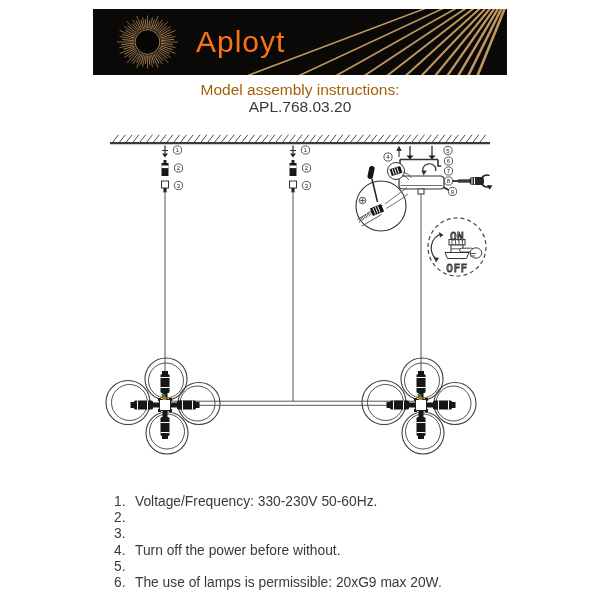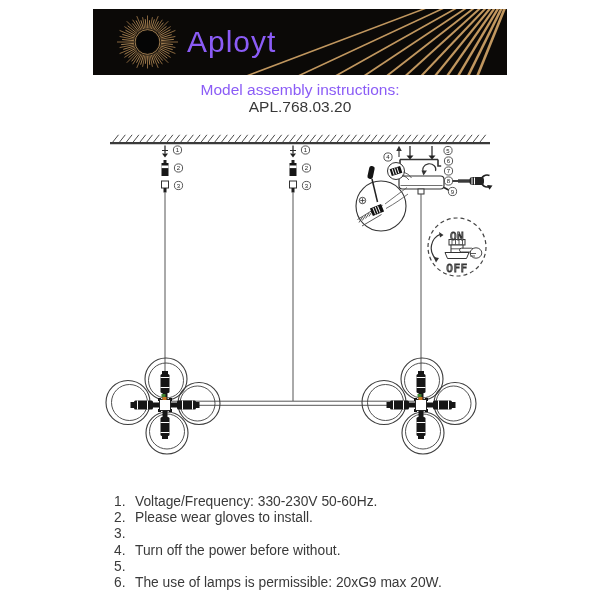--- a/index.html
+++ b/index.html
@@ -1,23 +1,23 @@
 <!DOCTYPE html>
 <html><head>
 <meta charset="utf-8">
 <style>
   html,body{margin:0;padding:0;background:#fff;}
   .page{position:relative;width:600px;height:600px;background:#fff;overflow:hidden;
         font-family:"Liberation Sans",sans-serif;}
   .banner{position:absolute;left:93px;top:9px;width:414px;height:66px;background:#0b0907;}
   .banner svg{position:absolute;left:0;top:0;width:414px;height:66px;display:block;}
-  .brand{position:absolute;left:94px;top:0;height:66px;display:flex;align-items:center;
-         font-size:30px;font-weight:400;letter-spacing:1px;color:#8b5cf6;}
+  .brand{position:absolute;left:103px;top:0;height:66px;display:flex;align-items:center;
+         font-size:30px;font-weight:400;letter-spacing:1px;color:#f97316;}
   .title{position:absolute;top:81px;left:0;width:600px;text-align:center;
-         font-size:15.5px;color:#8b5cf6;}
+         font-size:15.5px;color:#a16207;}
   .model{position:absolute;top:98px;left:0;width:600px;text-align:center;
          font-size:15.5px;color:#383838;}
   #diagram{position:absolute;left:90px;top:125px;width:420px;height:365px;}
   .onoff{font-family:"DejaVu Sans Mono",monospace;font-size:11px;letter-spacing:.5px;
          fill:#fff;stroke:#333;stroke-width:.9px;}
   .cno{font-family:"Liberation Sans",sans-serif;font-size:6px;fill:#222;}
   .instructions{position:absolute;top:494px;left:114px;width:400px;}
   .row{display:flex;font-size:13.8px;line-height:16.2px;color:#3a3a3a;}
   .row .num{width:21px;flex:0 0 21px;}
 </style>
@@ -413,21 +413,20 @@
       </g>
   </svg>
 
   <div class="instructions">
     <div class="row">
         <span class="num">1.</span>
         <span class="txt">Voltage/Frequency: 330-230V 50-60Hz.</span>
       </div>
     <div class="row">
         <span class="num">2.</span>
-        <span class="txt">Please wear gloves to install.</span>
       </div>
     <div class="row">
         <span class="num">3.</span>
       </div>
     <div class="row">
         <span class="num">4.</span>
         <span class="txt">Turn off the power before without.</span>
       </div>
     <div class="row">
         <span class="num">5.</span>

